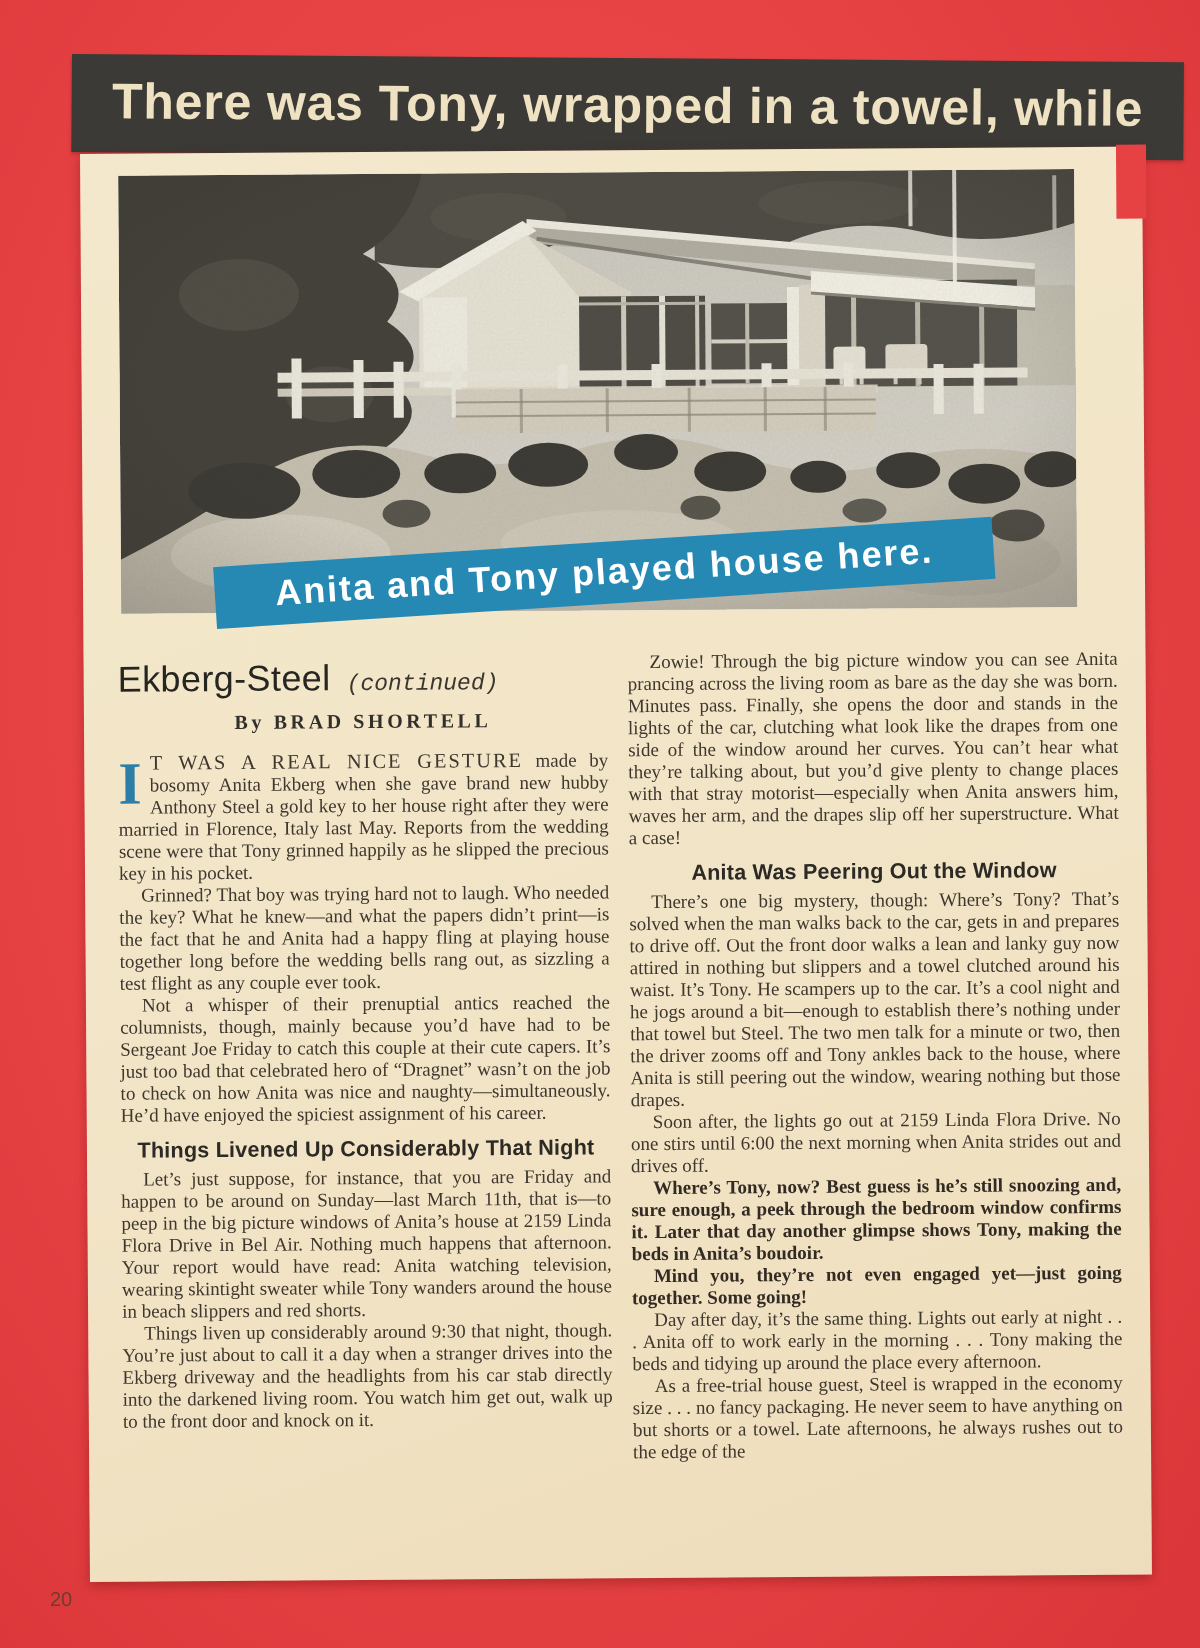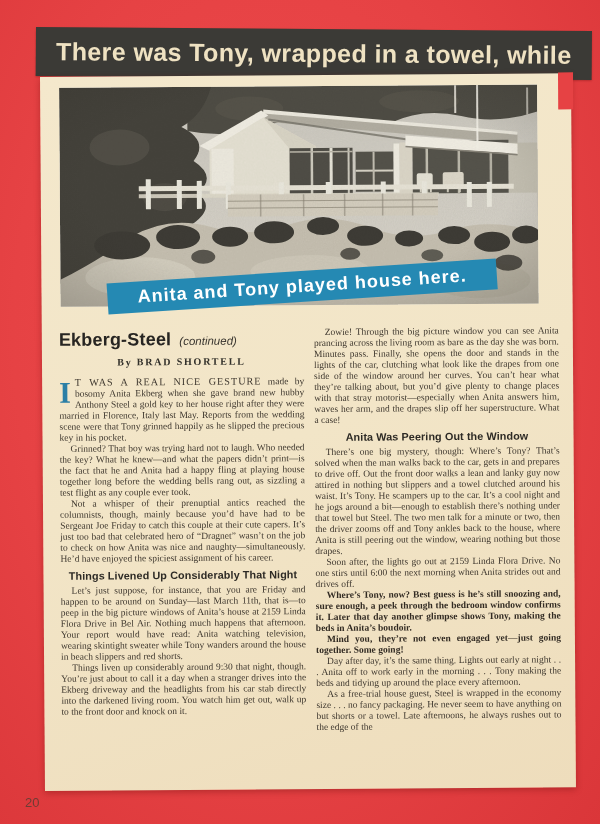--- a/index.html
+++ b/index.html
@@ -52,25 +52,25 @@
   .caption-text {
     font-family: "Liberation Sans", sans-serif; font-weight: bold;
     font-size: 18px; letter-spacing: 1px; white-space: nowrap;
     color: var(--caption-text, #ffffff);
   }
   
   .col-left  { position: absolute; left: 17px;  top: 253px; width: 245px; }
   .col-right { position: absolute; left: 272px; top: 252px; width: 245px; }
   .title-row { white-space: nowrap; margin: 0 0 4px 0; }
   .article-title {
-    font-family: "Liberation Sans", sans-serif; font-weight: bold;
+    font-family: "Liberation Sans", sans-serif; font-weight: normal;
     font-size: 18px; letter-spacing: 0.2px; color: #272522;
   }
   .article-continued {
-    font-family: Liberation Sans, sans-serif; font-style: italic;
+    font-family: Liberation Mono, monospace; font-style: italic;
     font-size: 11.5px; color: #3a362f; margin-left: 4px;
   }
   .byline {
     text-align: center; font-family: "Liberation Serif", serif;
     font-weight: bold; font-size: 10px; letter-spacing: 1.8px;
     color: #32302a; margin: 6px 0 9px 0;
   }
   p.body-para {
     margin: 0; text-indent: 11px; text-align: justify;
     font-size: 9.5px; line-height: 11px;
@@ -85,21 +85,21 @@
     color: var(--dropcap-blue, #2b7fa6);
   }
   .lead-caps { letter-spacing: 1px; font-size: 10.2px; }
   .subhead {
     font-family: "Liberation Sans", sans-serif; font-weight: bold;
     font-size: 10.8px; letter-spacing: 0.1px; text-align: center;
     color: #2d2a25; margin: 5px 0 4px 0;
   }
   .page-number {
     position: absolute; left: 25px; top: 795px;
-    font-family: "Liberation Sans", sans-serif; font-size: 13px; color: #6f3c34;
+    font-family: "Liberation Sans", sans-serif; font-size: 10px; color: #6f3c34;
   }
 </style>
 </head>
 <body>
 
 <div class="red-mat"></div>
 
 <div class="banner">
   <span class="banner-text">There was Tony, wrapped in a towel, while</span>
 </div>

